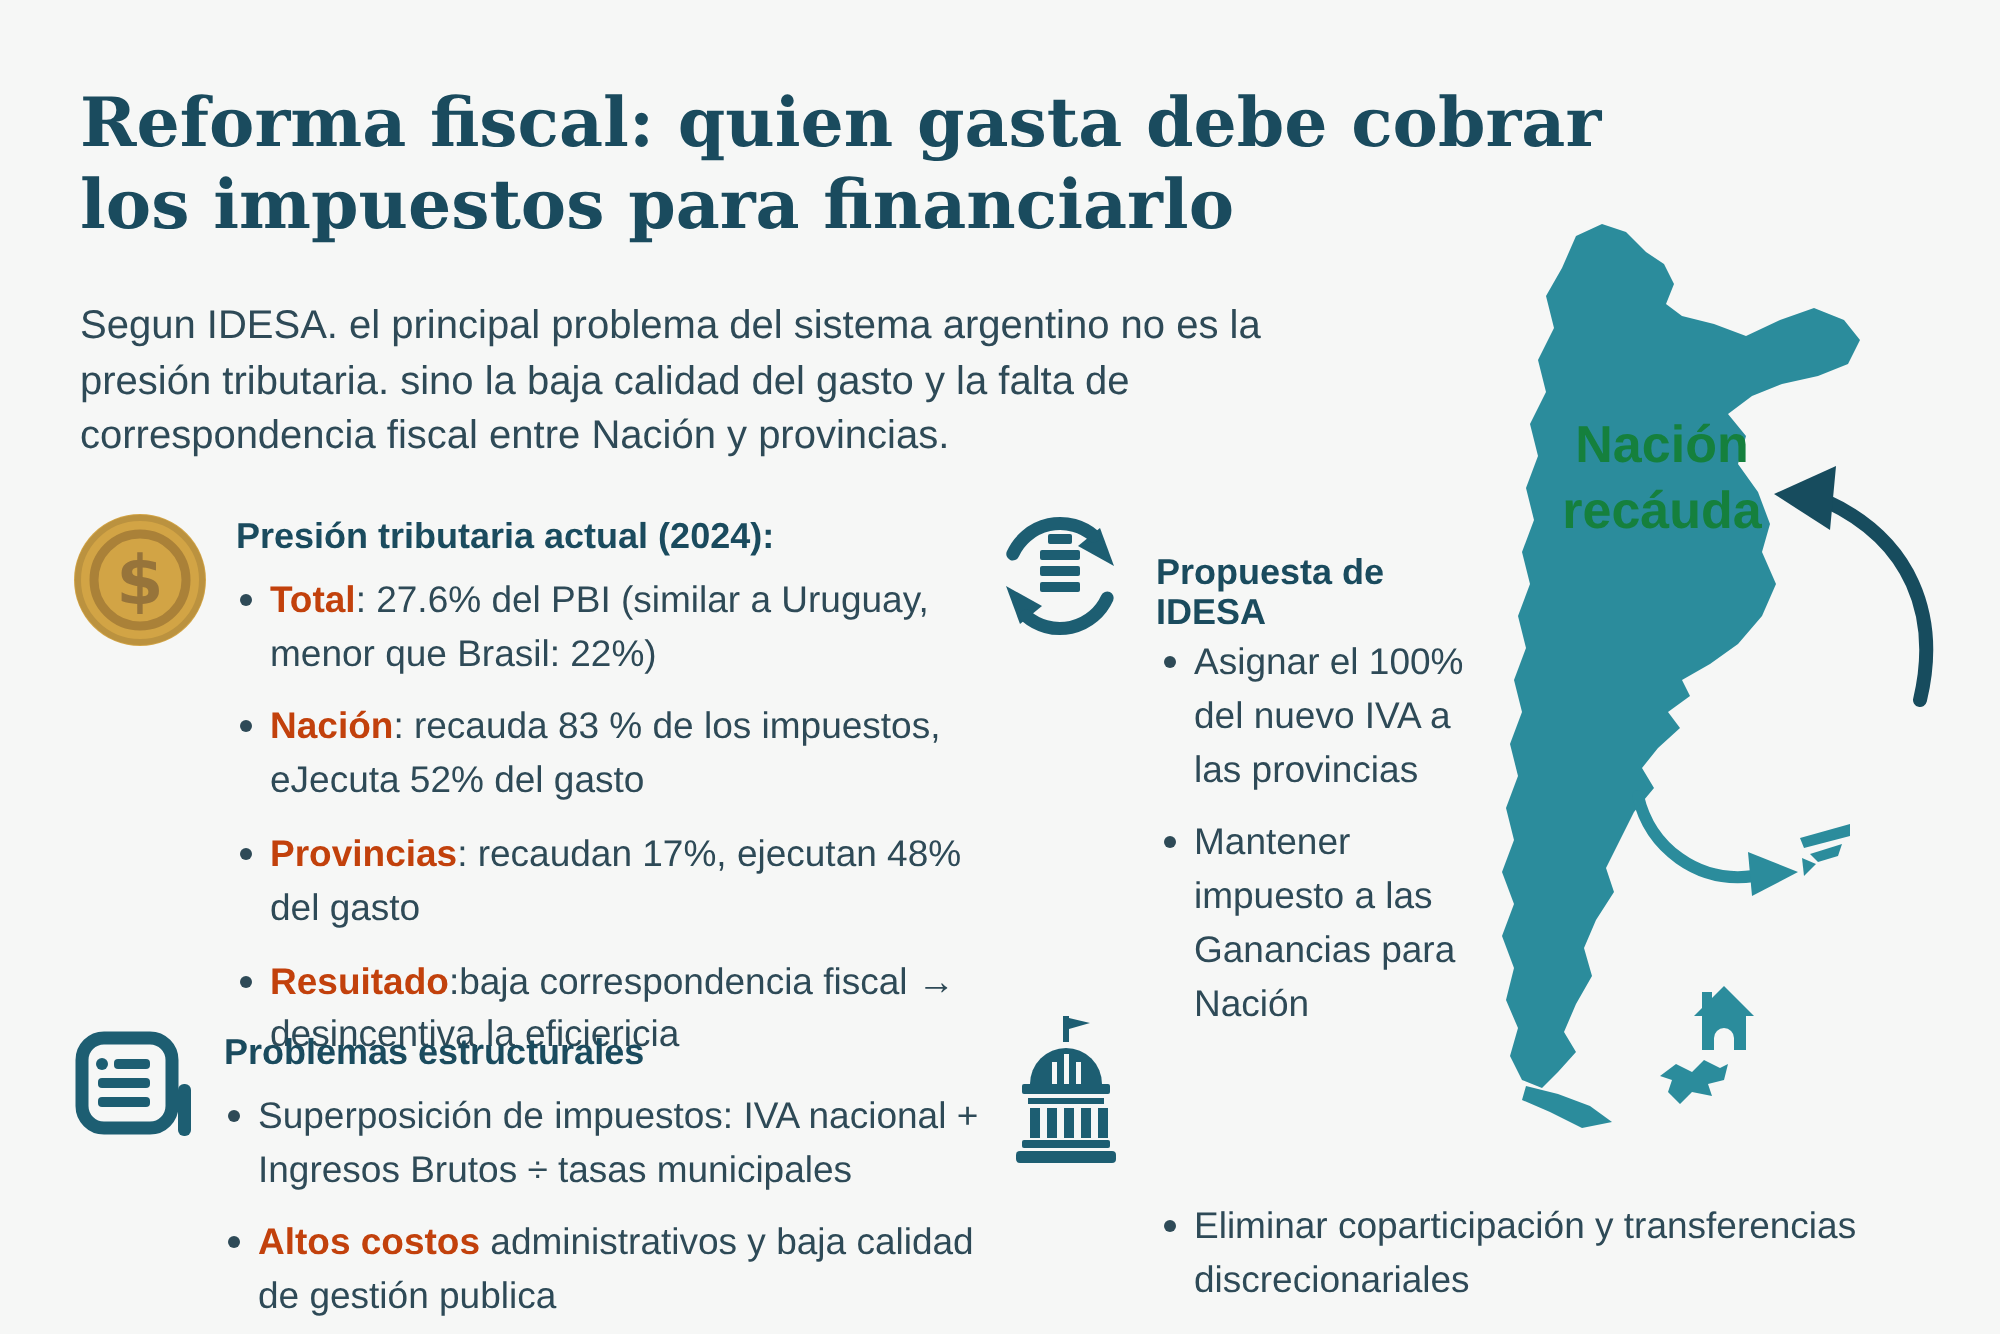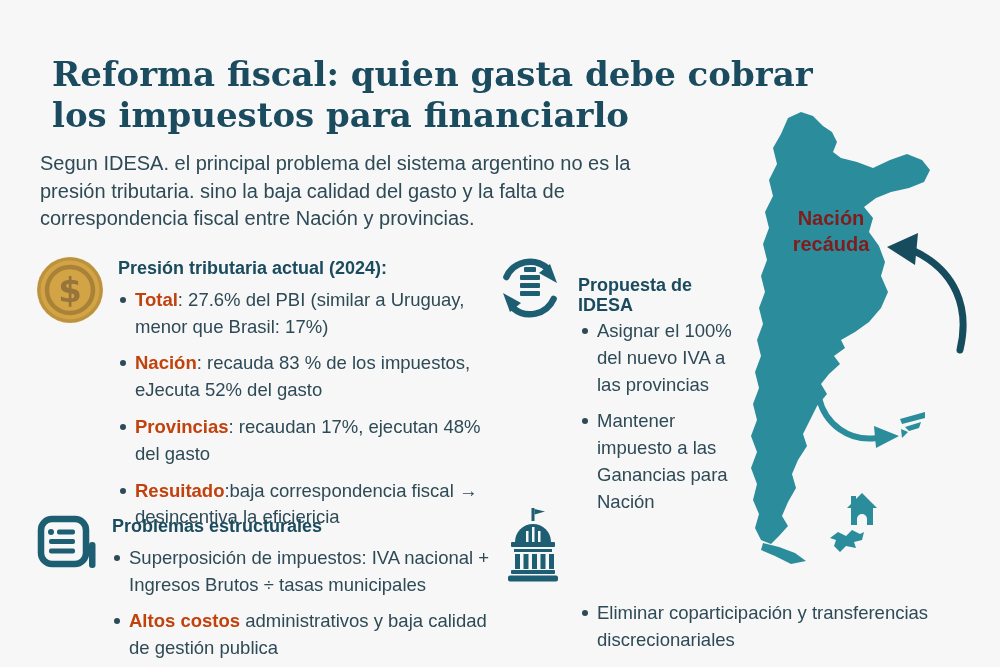--- a/index.html
+++ b/index.html
@@ -3,21 +3,21 @@
 <meta charset="utf-8">
 <style>
   html,body{margin:0;padding:0;}
   .canvas{
     position:relative; width:1000px; height:667px;
     background:#f6f7f6; overflow:hidden;
     font-family:"Liberation Sans", sans-serif;
     color:#2e4a57;
   }
   .title{
-    position:absolute; left:40px; top:42px; width:800px; margin:12px;
+    position:absolute; left:40px; top:42px; width:800px; margin:0;
     font-family:"DejaVu Serif", serif; font-weight:bold;
     font-size:34px; line-height:1.2; color:#1a4b5e;
   }
   .intro{
     position:absolute; left:40px; top:150px; width:645px; margin:0;
     font-size:20px; line-height:1.38; color:#2e4a57;
   }
   .sec{position:absolute; display:flex; align-items:flex-start;}
   .sec-presion{left:36px; top:256px;}
   .sec-problemas{left:36px; top:514px;}
@@ -40,21 +40,21 @@
   .sec-problemas .sec-body{width:400px;}
   .col2-head{position:absolute; left:498px; top:256px; display:flex; align-items:flex-end;}
   .col2-head h2{margin-left:16px; width:150px;}
   .col2-list{position:absolute; left:580px; top:318px; width:168px;}
   .col2-list li{margin-bottom:13px;}
   .col2-wide{position:absolute; left:580px; top:600px; width:392px;}
   .capitol-wrap{position:absolute; left:502px; top:508px;}
   
   .map-svg{position:absolute; left:733px; top:112px;}
   .map-label{position:absolute; font-weight:bold; text-align:center;}
-  .label-nacion{left:766px; top:206px; width:130px; color:#7f1d1d; font-size:20px; line-height:1.28;}
+  .label-nacion{left:766px; top:206px; width:130px; color:#15803d; font-size:26px; line-height:1.28;}
   .label-prov{left:845px; top:350px; width:140px; color:#1a4b5e; font-size:24.5px; line-height:1.32;}
   .arrow-dark{position:absolute; left:884px; top:228px;}
   .arrow-teal{position:absolute; left:813px; top:394px;}
   .flag-svg{position:absolute; left:897px; top:411px;}
   .house-svg{position:absolute; left:846px; top:492px;}
   .malvinas-svg{position:absolute; left:828px; top:526px;}
 </style>
 </head>
 <body>
 
@@ -69,21 +69,21 @@
       <svg width="68" height="68" viewBox="0 0 68 68">
         <circle cx="34" cy="34" r="33" fill="#d2a445"></circle>
         <circle cx="34" cy="34" r="31" fill="none" stroke="#bb923f" stroke-width="3"></circle>
         <circle cx="34" cy="34" r="23" fill="none" stroke-width="4.5" stroke="#aa8138"></circle>
         <text x="34" y="46" text-anchor="middle" font-family="DejaVu Sans, sans-serif" font-size="34" font-weight="bold" fill="#97743a">$</text>
       </svg>
     </span>
     <div class="sec-body">
       <h2>Presión tributaria actual (2024):</h2>
       <ul class="blist">
-        <li><b class="lead">Total</b><span>: 27.6% del PBI (similar a Uruguay, menor que Brasil: 17%)</span></li>
+        <li><b class="lead">Total</b><span>: 27.6% del PBI (similar a Uruguay, menor que Brasil: 22%)</span></li>
         <li><b class="lead">Nación</b><span>: recauda 83 % de los impuestos, eJecuta 52% del gasto</span></li>
         <li><b class="lead">Provincias</b><span>: recaudan 17%, ejecutan 48% del gasto</span></li>
         <li><b class="lead">Resuitado</b><span>:baja correspondencia fiscal → desincentiva la eficiericia</span></li>
       </ul>
     </div>
   </section>
 
   <section class="sec sec-problemas">
     <span class="icon">
       <svg width="62" height="64" viewBox="0 0 62 64">

